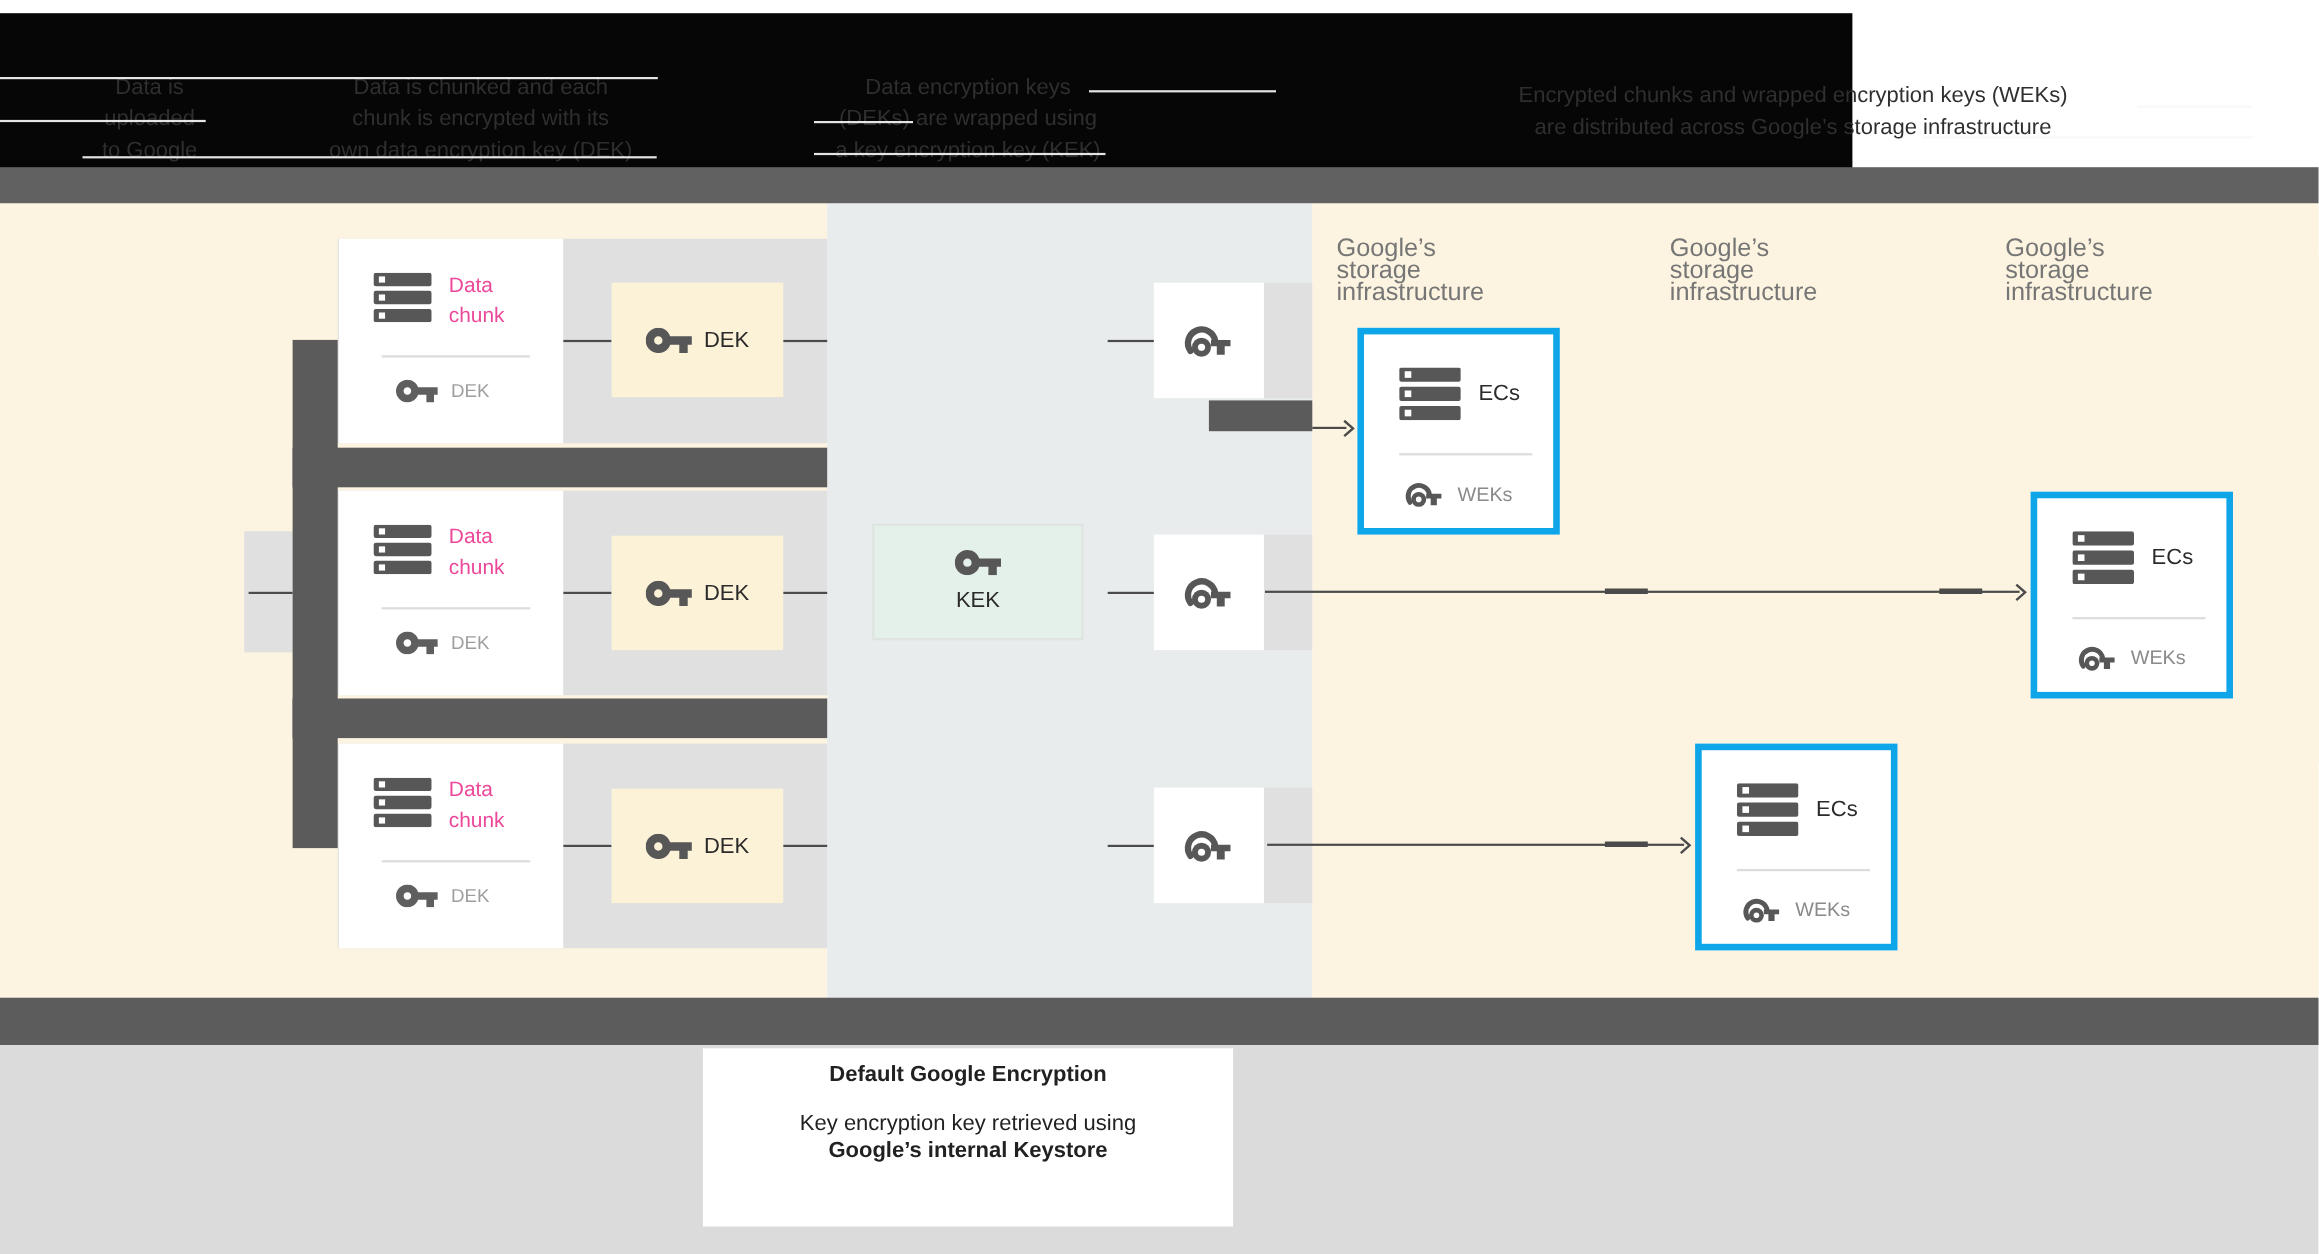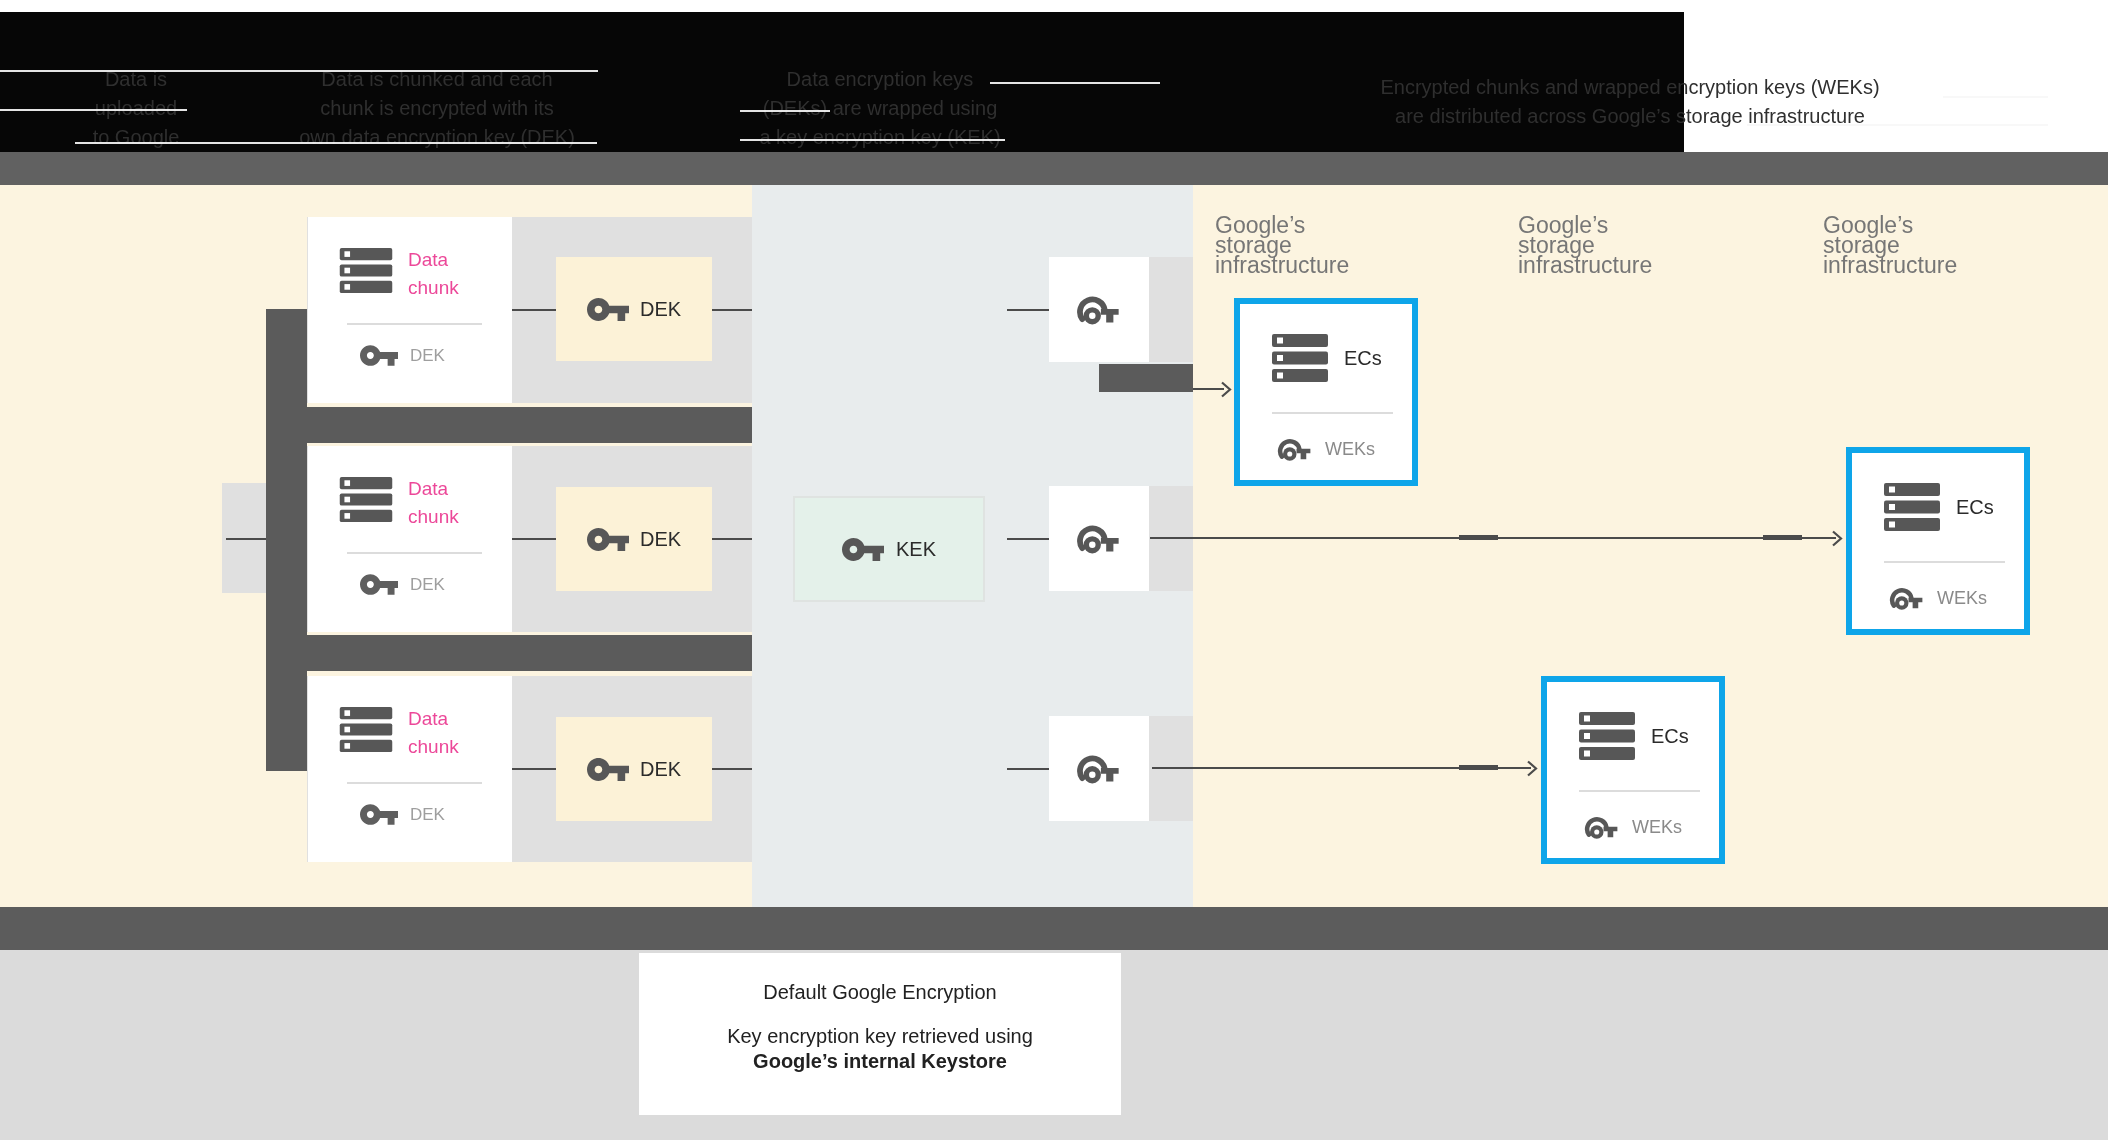--- a/index.html
+++ b/index.html
@@ -37,21 +37,21 @@
   .divider{position:absolute;height:2px;background:#dcdcdc;}
   .muted-row{position:absolute;display:flex;align-items:center;gap:12px;}
   .dek-muted{color:#9e9e9e;font-size:17px;}
   .weks-muted{color:#8a8a8a;font-size:18px;}
   .storage-label{position:absolute;top:215px;width:170px;color:#767676;font-size:23px;line-height:20px;}
 
   
   .bottombar{left:0;top:907px;width:2108px;height:43px;background:#5c5c5c;}
   .footer{left:0;top:950px;width:2108px;height:190px;background:#dbdbdb;}
   .caption{left:639px;top:953px;width:482px;height:162px;background:#ffffff;text-align:center;color:#212121;}
-  .caption .t{margin-top:28px;font-size:20px;font-weight:normal;}
+  .caption .t{margin-top:13px;font-size:20px;font-weight:bold;}
   .caption .b1{margin-top:21px;font-size:20px;}
   .caption .b2{font-size:20px;font-weight:bold;line-height:27px;}
 </style>
 </head>
 <body>
 
 <div class="canvas">
 
   <div class="abs header">
     <div class="hcol" style="left:36px;width:200px;">
@@ -214,21 +214,21 @@
       </svg>
     <span class="dark-label">DEK</span>
   </div>
   <div class="abs dekbox" style="left:556px;top:717px;width:156px;height:104px;">
     <svg width="42" height="23" viewBox="1 6 22 12">
         <path fill="#575757" d="M12.65 10C11.83 7.67 9.61 6 7 6c-3.31 0-6 2.69-6 6s2.69 6 6 6c2.61 0 4.83-1.67 5.65-4H17v4h4v-4h2v-4H12.65zM7 14c-1.1 0-2-.9-2-2s.9-2 2-2 2 .9 2 2-.9 2-2 2z"></path>
       </svg>
     <span class="dark-label">DEK</span>
   </div>
 
-  <div class="abs kekbox" style="left:793px;top:496px;width:192px;height:106px;">
+  <div class="abs kekbox" style="left:793px;top:476px;width:192px;height:106px;flex-direction:column;">
     <svg width="42" height="23" viewBox="1 6 22 12">
         <path fill="#575757" d="M12.65 10C11.83 7.67 9.61 6 7 6c-3.31 0-6 2.69-6 6s2.69 6 6 6c2.61 0 4.83-1.67 5.65-4H17v4h4v-4h2v-4H12.65zM7 14c-1.1 0-2-.9-2-2s.9-2 2-2 2 .9 2 2-.9 2-2 2z"></path>
       </svg>
     <span class="dark-label">KEK</span>
   </div>
 
   <div class="abs keybox" style="left:1049px;top:257px;width:100px;height:105px;">
     <svg width="46" height="32" viewBox="0 4 48 33">
       <path d="M6.5 30 A 13 13 0 1 1 30 20.5" fill="none" stroke="#575757" stroke-width="6" stroke-linecap="round"></path>
       <circle cx="17" cy="26.5" r="9" fill="#575757"></circle>

